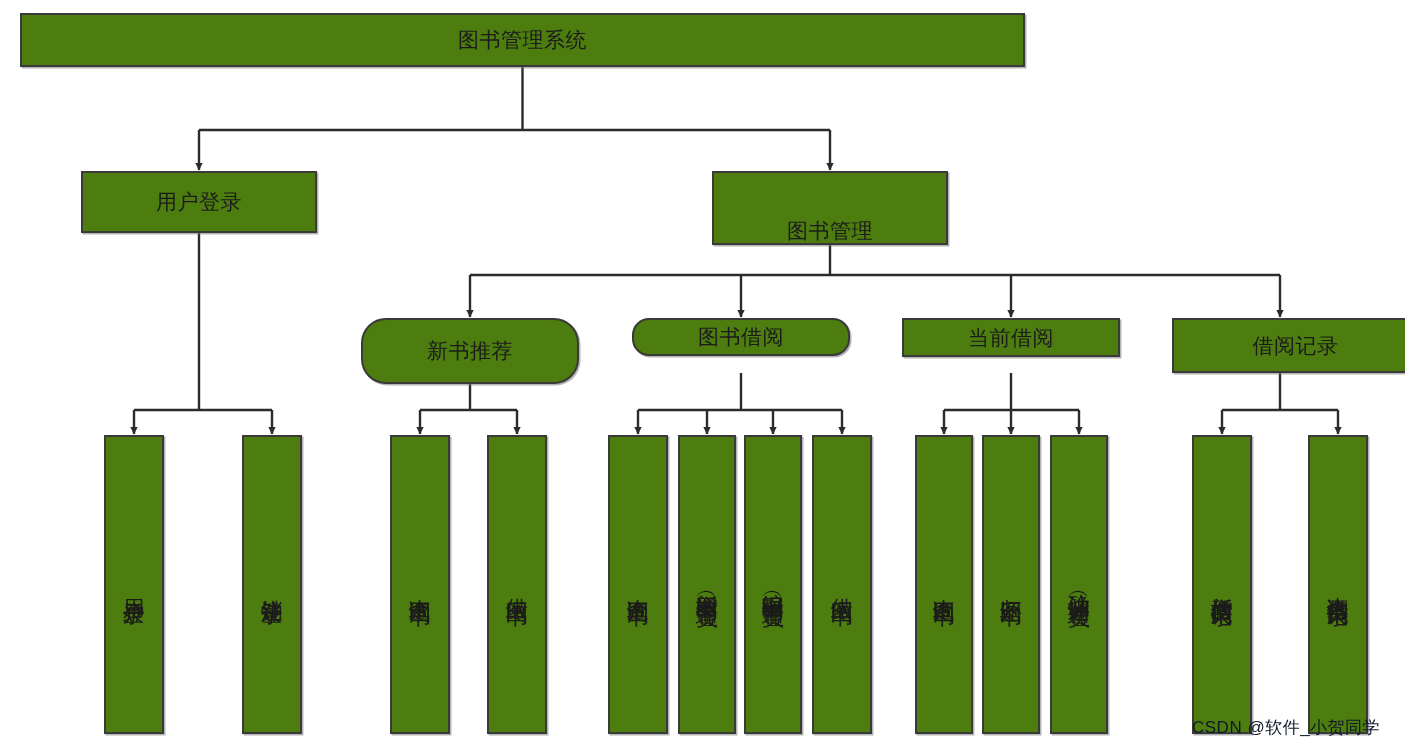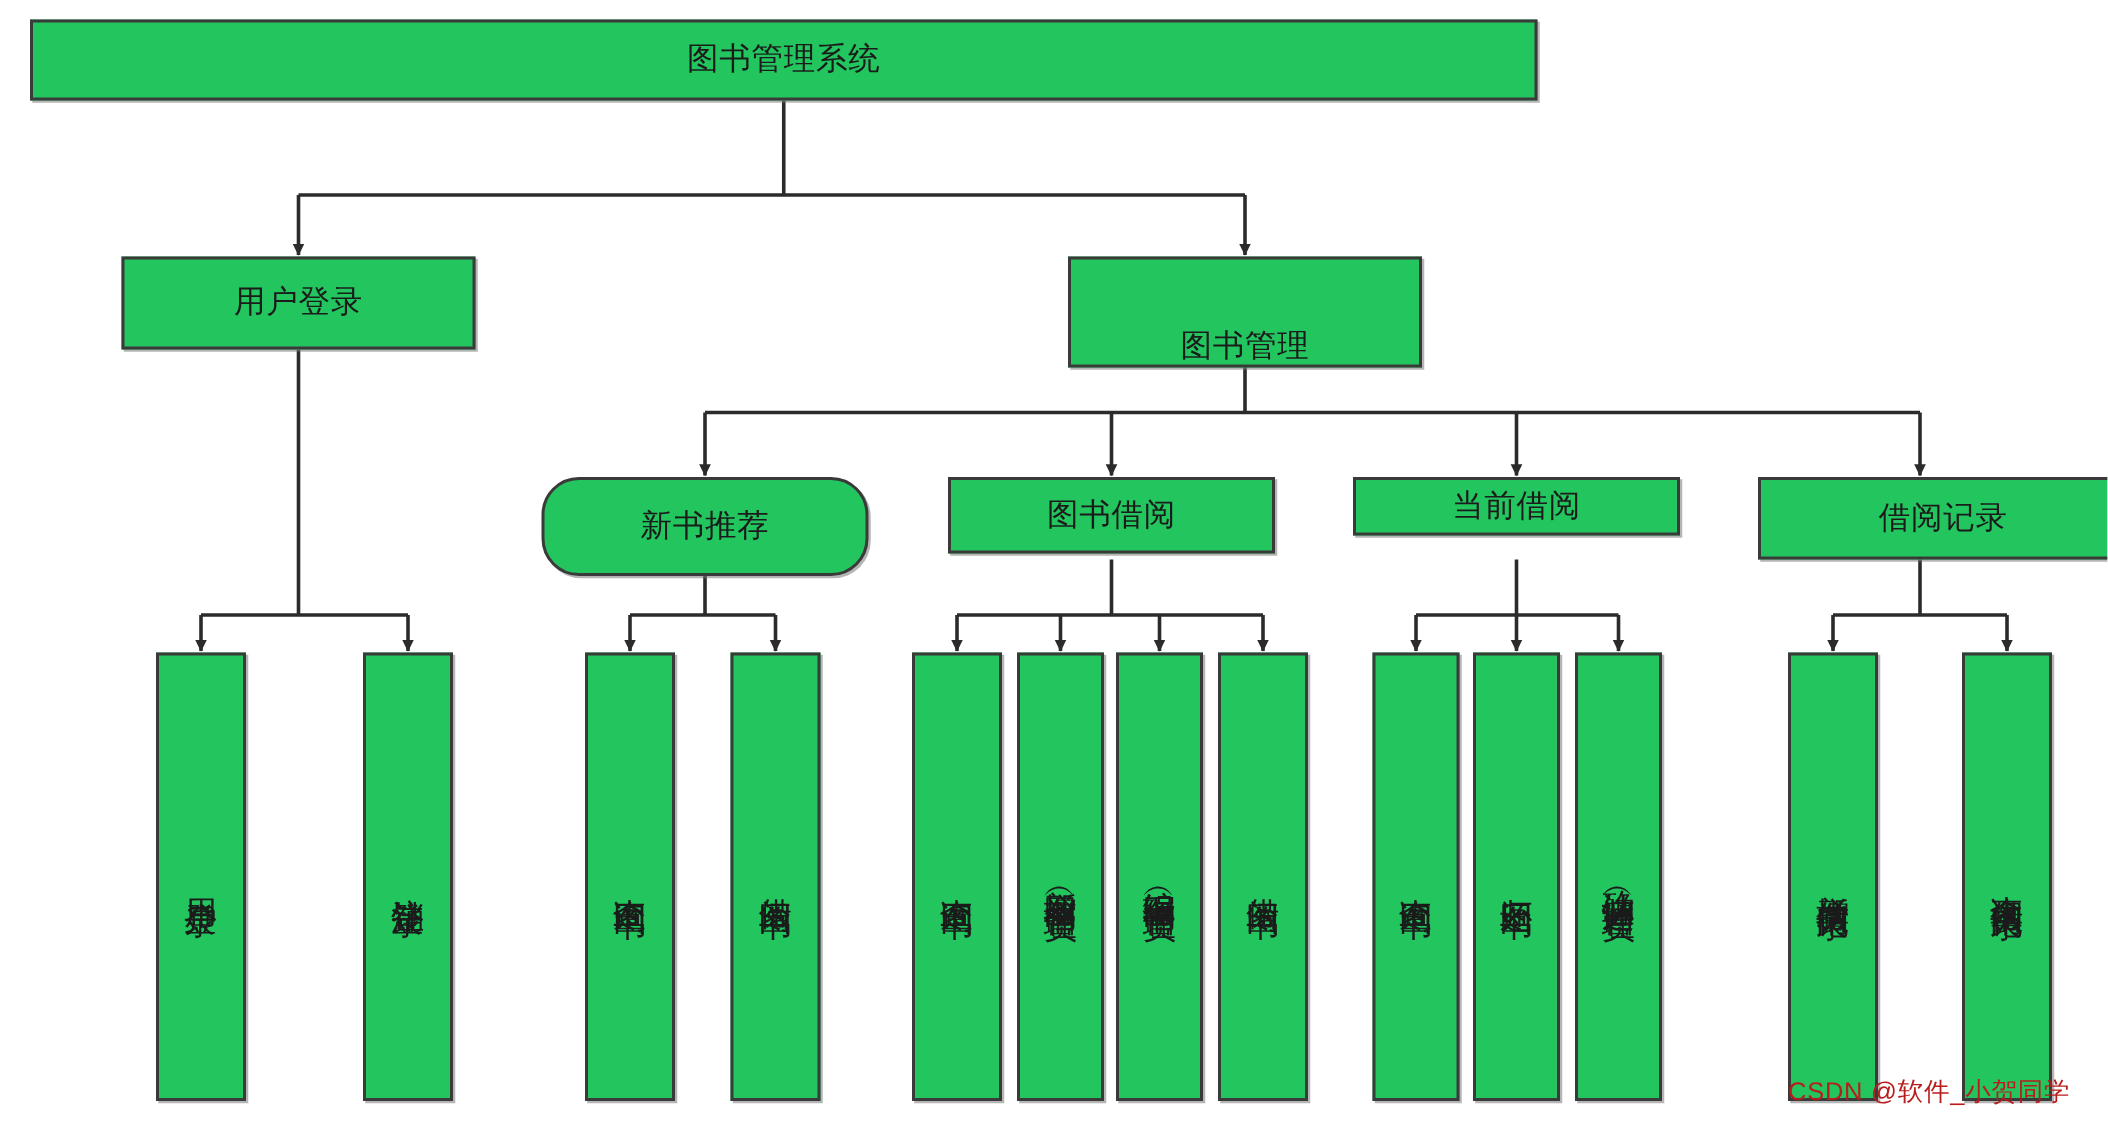--- a/index.html
+++ b/index.html
@@ -20,21 +20,21 @@
     position: absolute;
     left: 0;
     top: 0;
     width: 1405px;
     height: 747px;
     pointer-events: none;
   }
   .node {
     position: absolute;
     box-sizing: border-box;
-    background: #22c55e;
+    background: #4d7c0f;
     border: 2px solid #3a3a3a;
     box-shadow: 1.5px 1.5px 0 0 rgba(120,120,120,0.55);
     display: flex;
     align-items: center;
     justify-content: center;
     color: #1b1b1b;
     text-align: center;
   }
   .node.h {                 
     writing-mode: horizontal-tb;
@@ -50,21 +50,21 @@
     letter-spacing: 2px;
     padding: 8px 0;
   }
   .node.v .label {
     writing-mode: vertical-rl;
     text-orientation: upright;
     white-space: nowrap;
   }
   .watermark {
     position: absolute;
-    color: #b91c1c;
+    color: #0f172a;
     font-size: 17px;
     letter-spacing: 0.5px;
     white-space: nowrap;
     font-family: "Liberation Sans", "DejaVu Sans", sans-serif;
   }
 </style>
 </head>
 <body>
 
 <div id="canvas">
@@ -130,21 +130,21 @@
       </div>
       <div class="node h" style="left: 361px; top: 318px; width: 218px; height: 66px; border-radius: 25px;">
         <span class="label">新书推荐</span>
       </div>
       <div class="node v" style="left: 390px; top: 435px; width: 60px; height: 299px;">
         <span class="label">查询图书</span>
       </div>
       <div class="node v" style="left: 487px; top: 435px; width: 60px; height: 299px;">
         <span class="label">借阅图书</span>
       </div>
-      <div class="node h" style="left: 632px; top: 318px; width: 218px; height: 51px;">
+      <div class="node h" style="left: 632px; top: 318px; width: 218px; height: 38px; border-radius: 17px;">
         <span class="label">图书借阅</span>
       </div>
       <div class="node v" style="left: 608px; top: 435px; width: 60px; height: 299px;">
         <span class="label">查询图书</span>
       </div>
       <div class="node v" style="left: 678px; top: 435px; width: 58px; height: 299px;">
         <span class="label">新增图书（管理员）</span>
       </div>
       <div class="node v" style="left: 744px; top: 435px; width: 58px; height: 299px;">
         <span class="label">编辑图书（管理员）</span>

